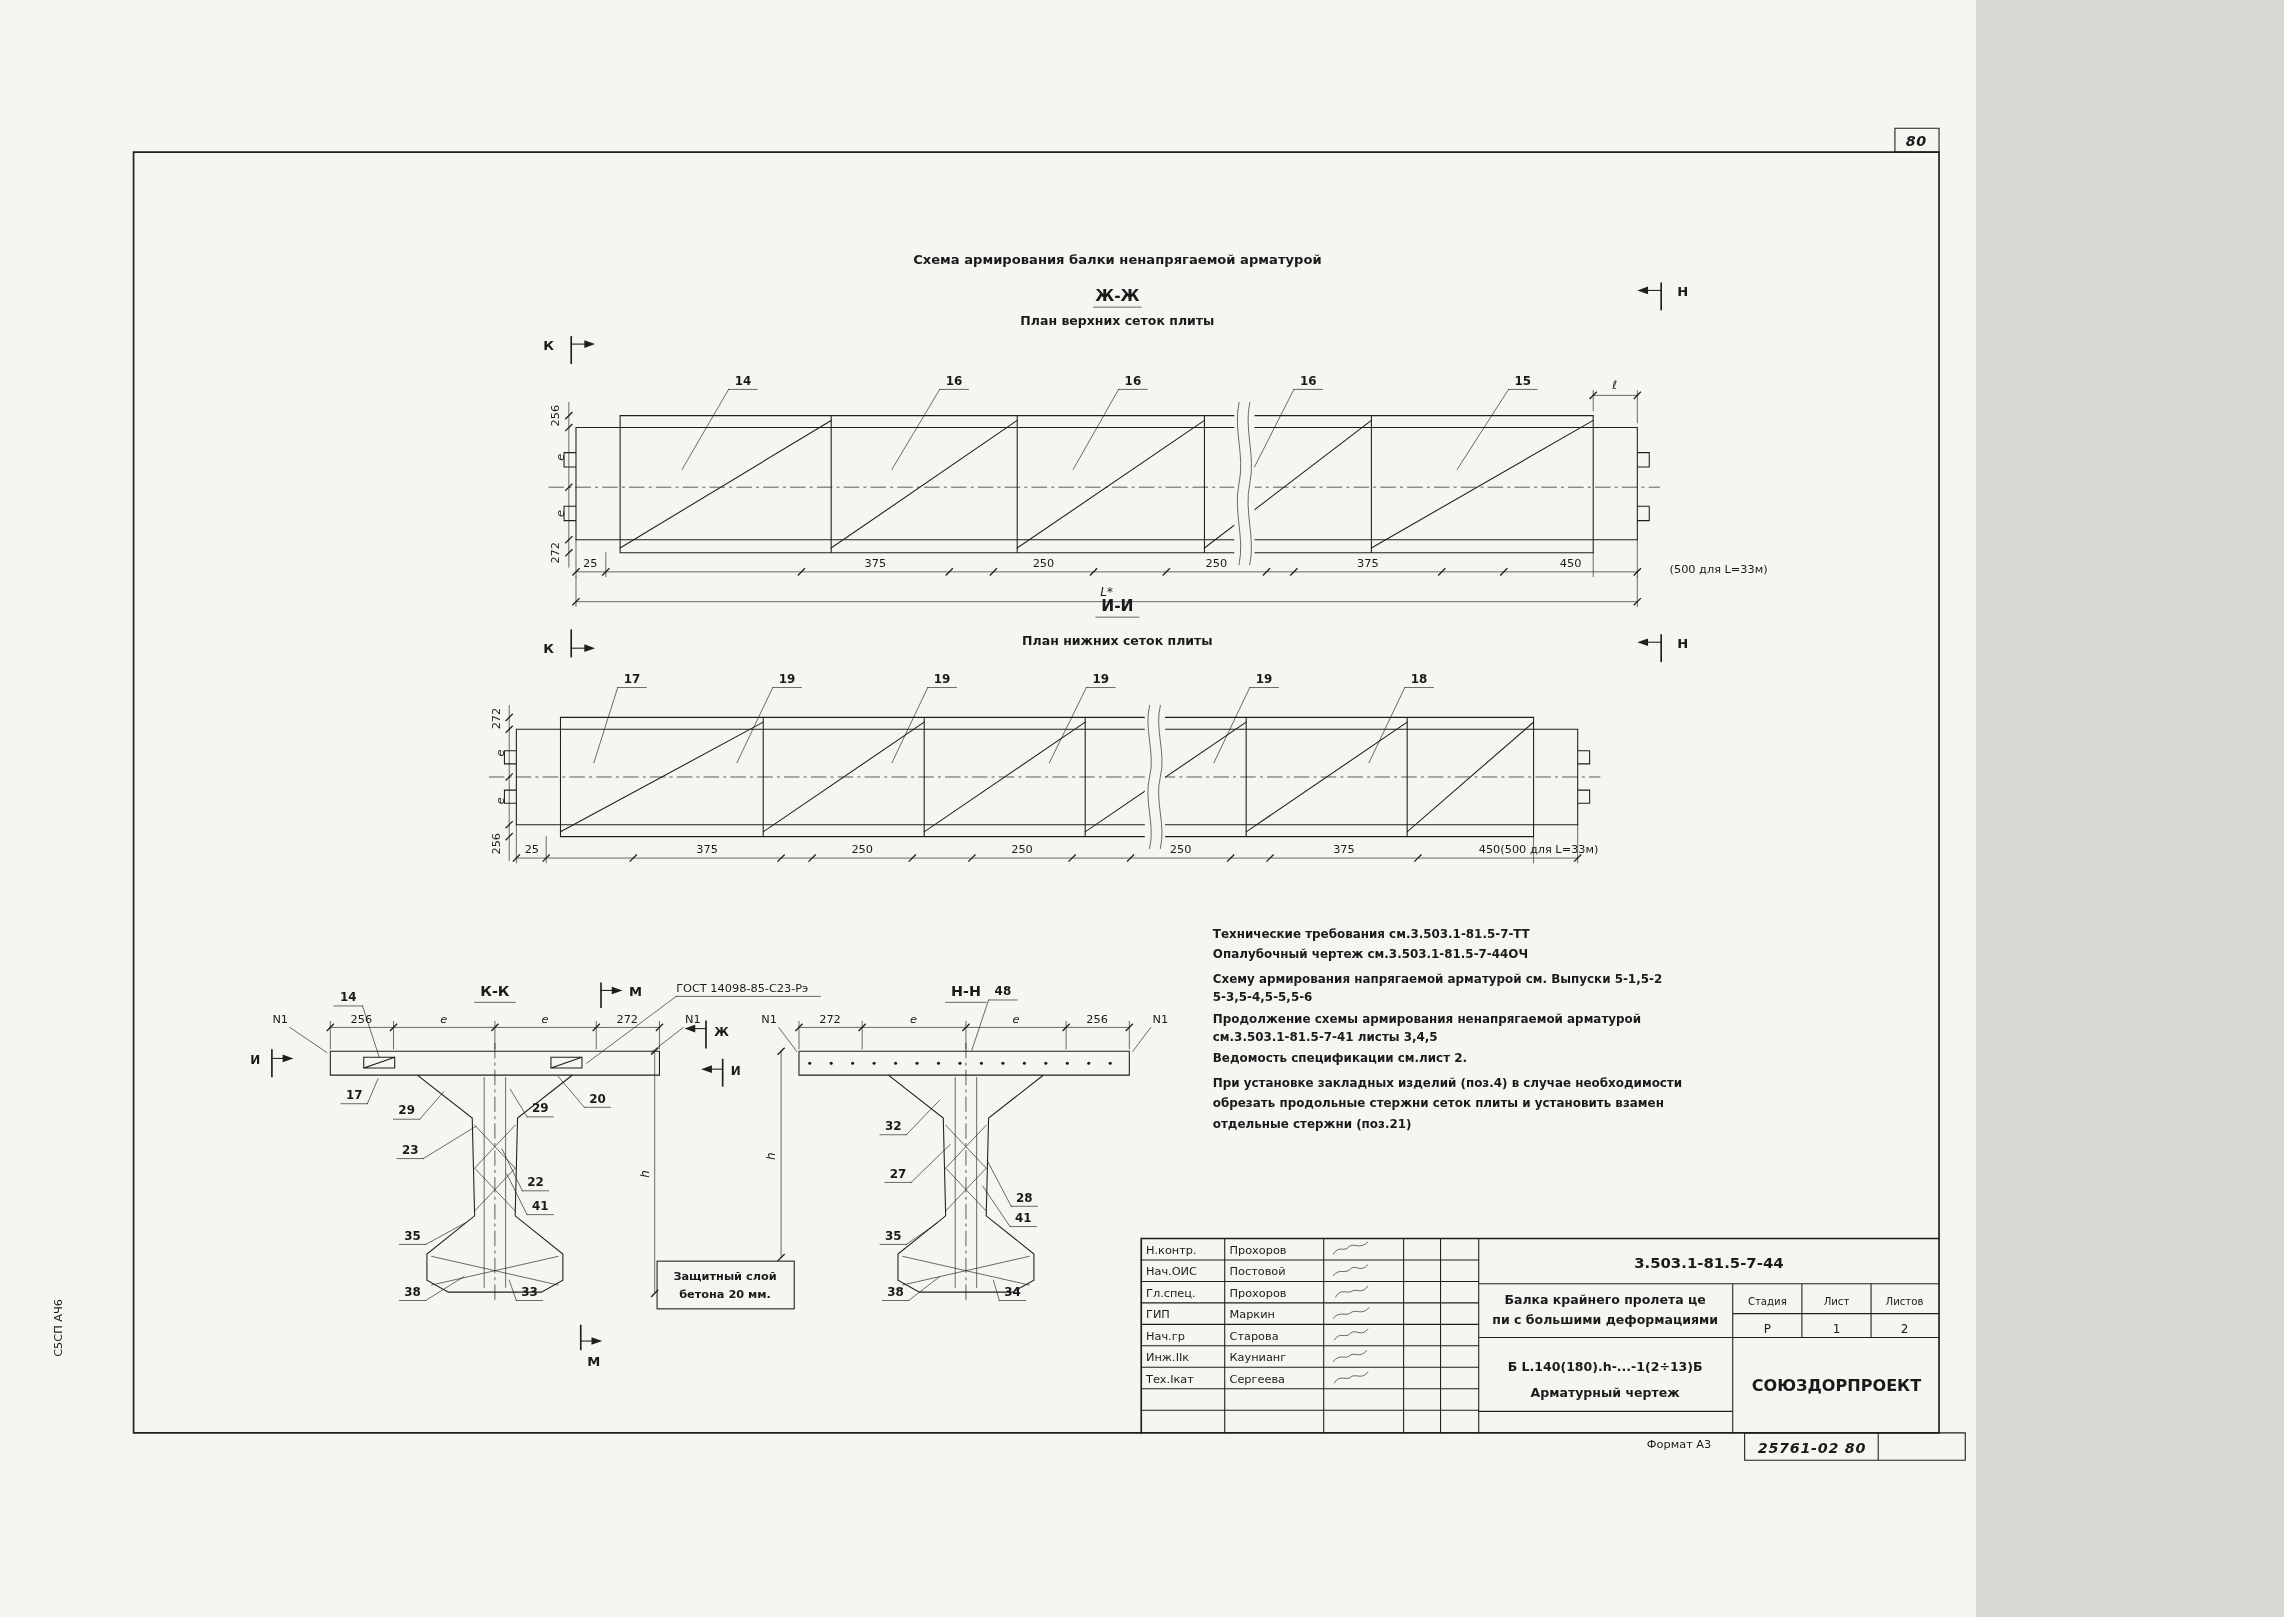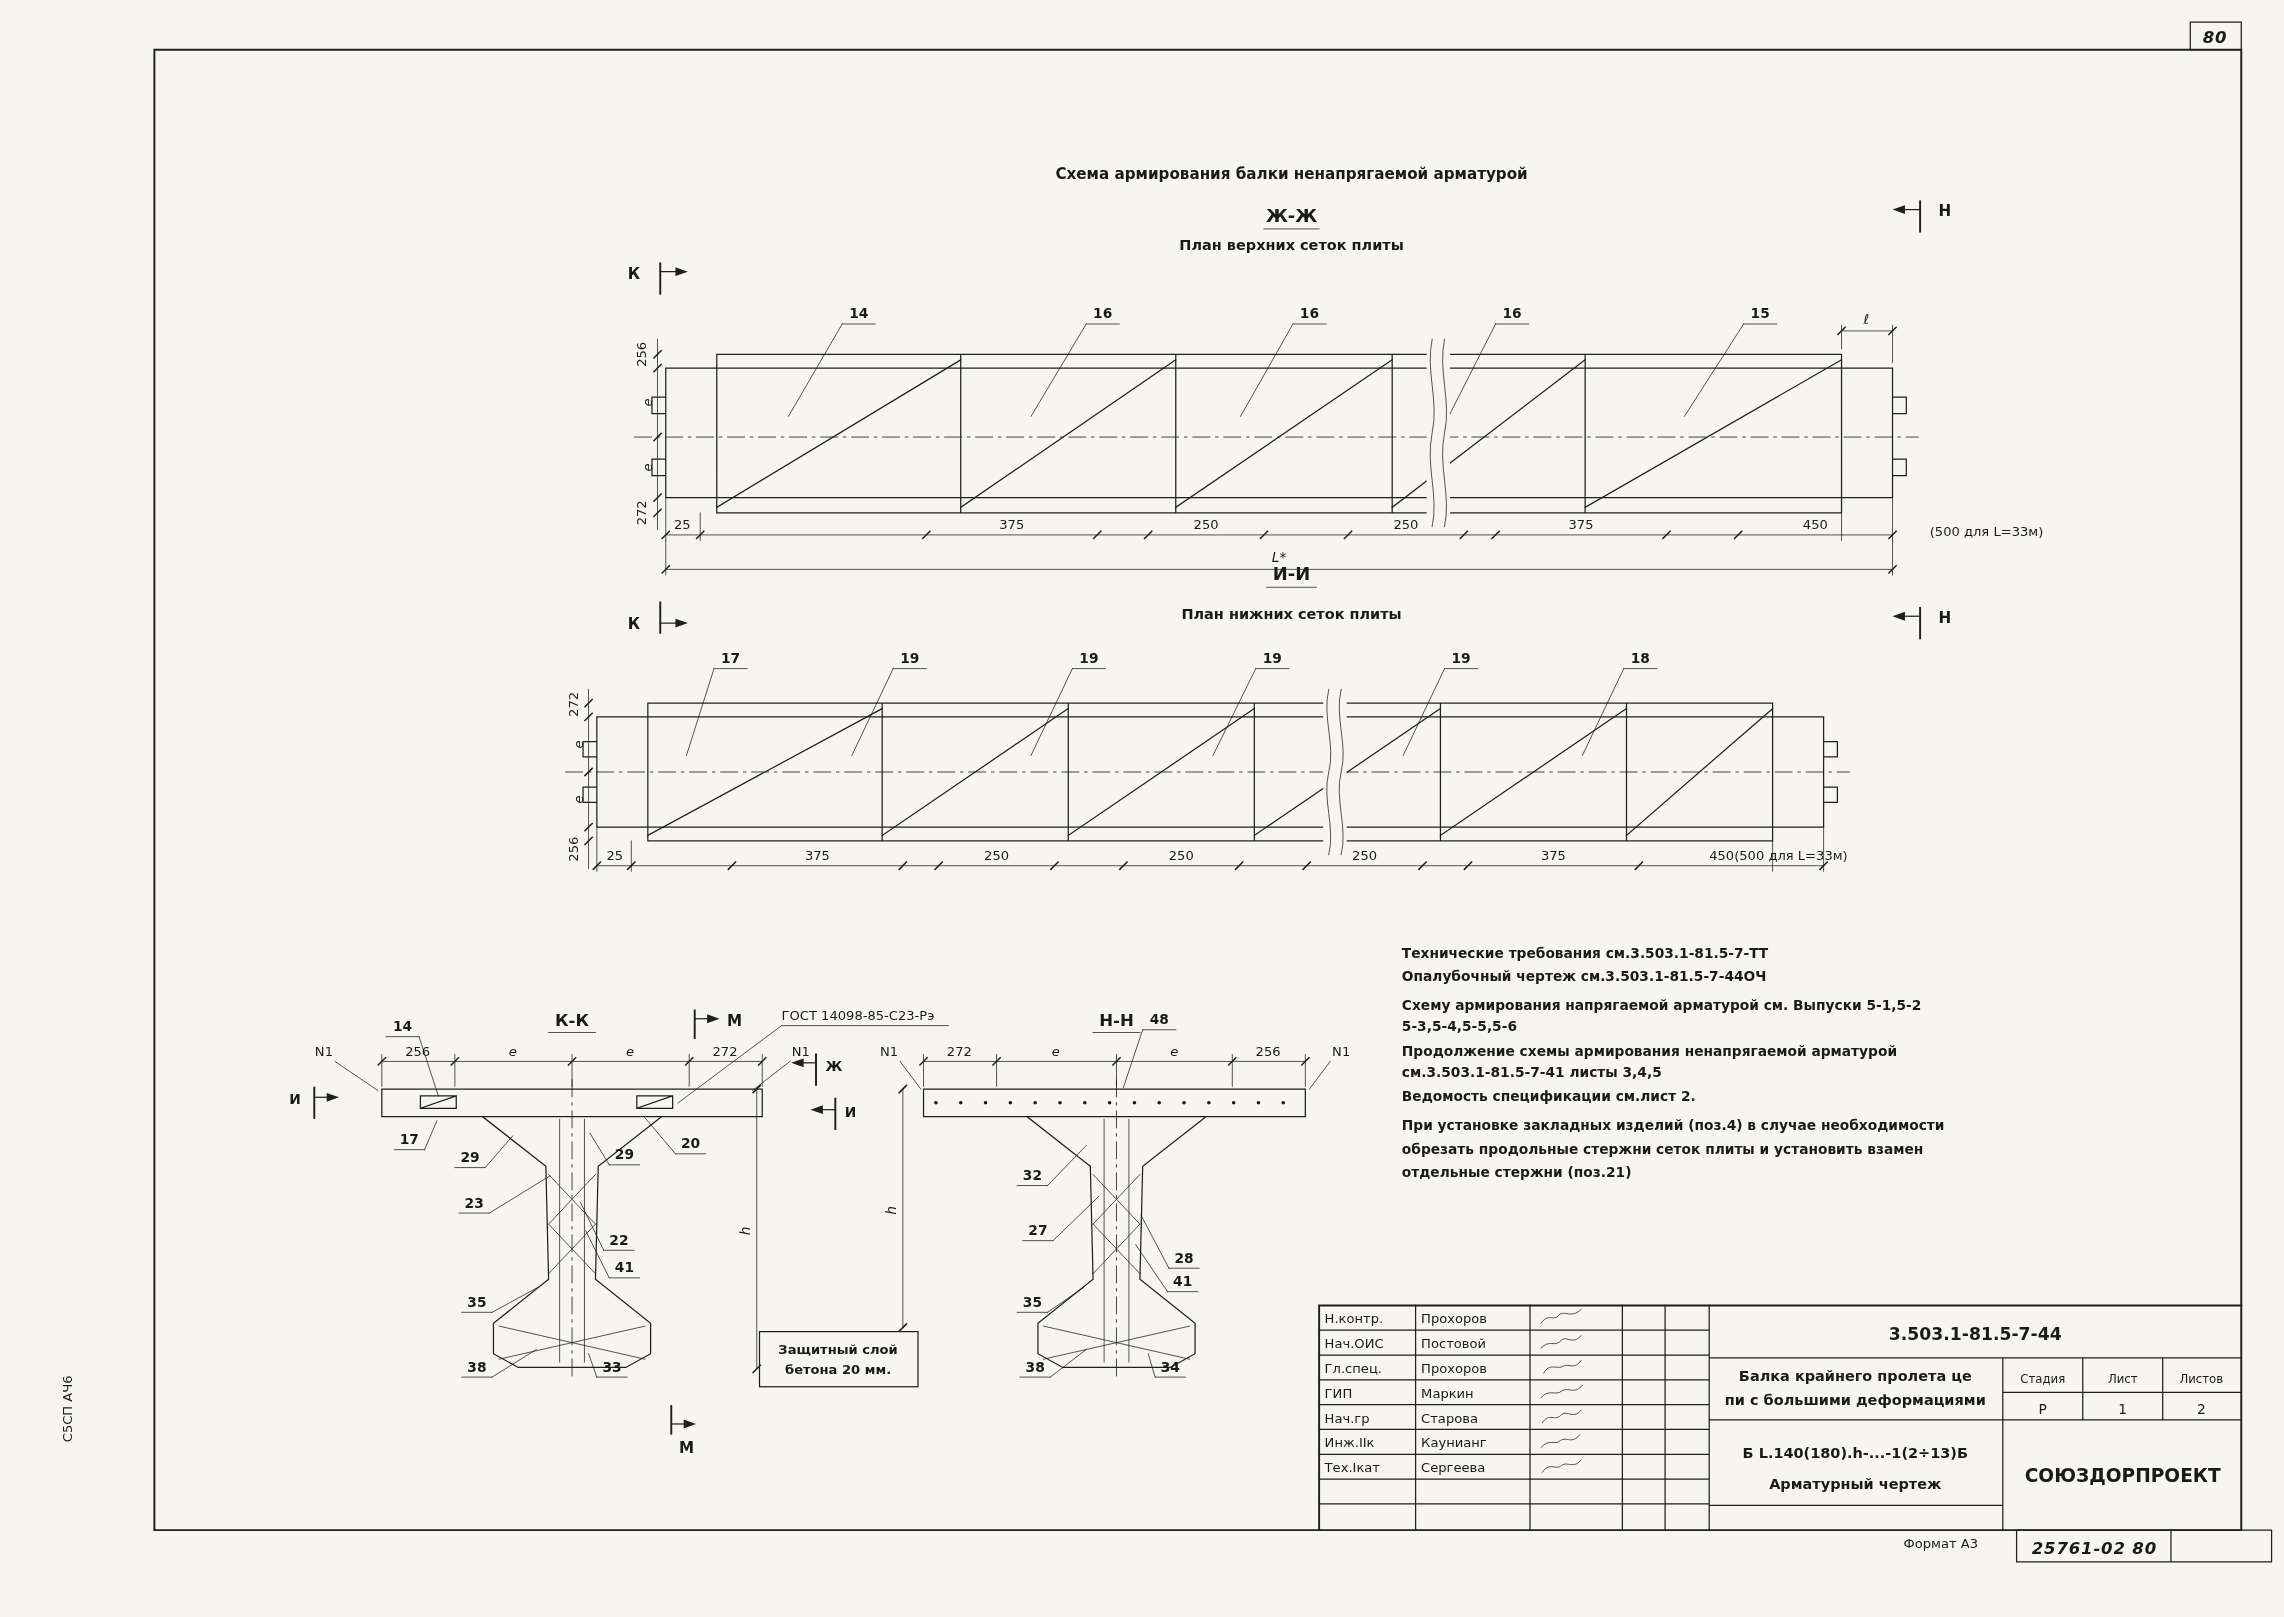--- a/index.html
+++ b/index.html
@@ -1,16 +1,16 @@
 <!DOCTYPE html>
 <html style="font-size:7.4px"><head>
 <meta charset="utf-8">
 <style>
   html,body{margin:0;padding:0;background:#d8d7d3;}
-  .sheet{width:2284px;height:1618px;background:#f6f5f1;}
+  .sheet{width:1976px;height:1618px;background:#f6f5f1;}
   .sheet svg{display:block;width:100%;height:100%;}
   svg text{font-family:"DejaVu Sans","Liberation Sans",sans-serif;fill:#1a1a1a;}
   .ln{stroke:#1f1f1f;stroke-width:.9;fill:none;stroke-linecap:square;}
   .thin{stroke-width:.55;}
   .thick{stroke-width:1.4;}
   .cl{stroke:#1f1f1f;stroke-width:.6;fill:none;stroke-dasharray:13 3.5 2.5 3.5;}
   .tick{stroke:#1f1f1f;stroke-width:1.1;fill:none;}
   .fillmask{fill:#f6f5f1;stroke:none;}
   .ah{fill:#1f1f1f;stroke:none;}
   .dot{fill:#1a1a1a;stroke:none;}

